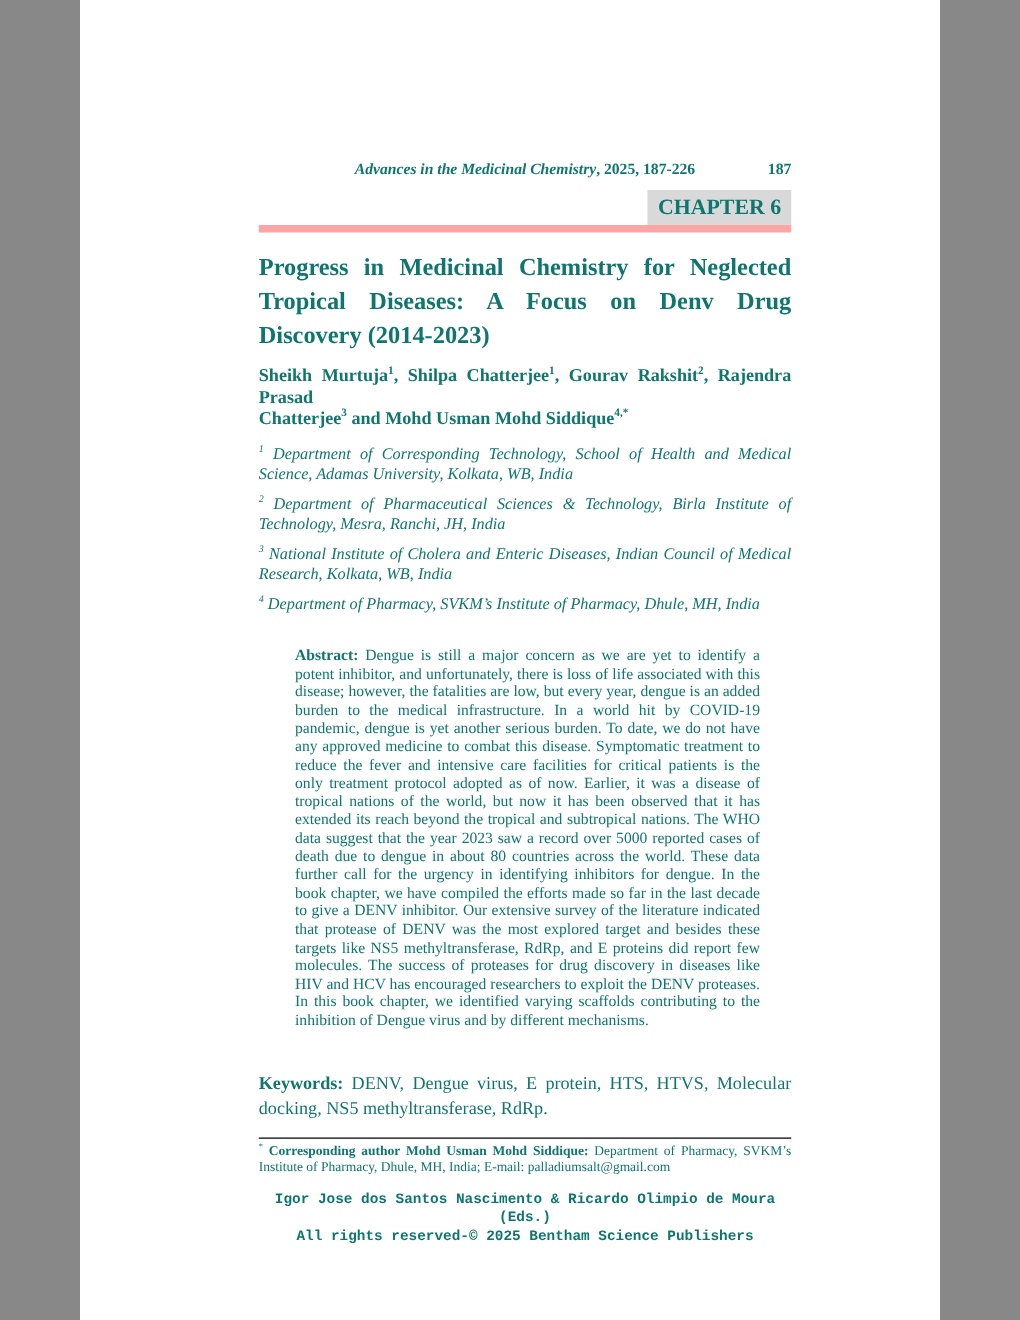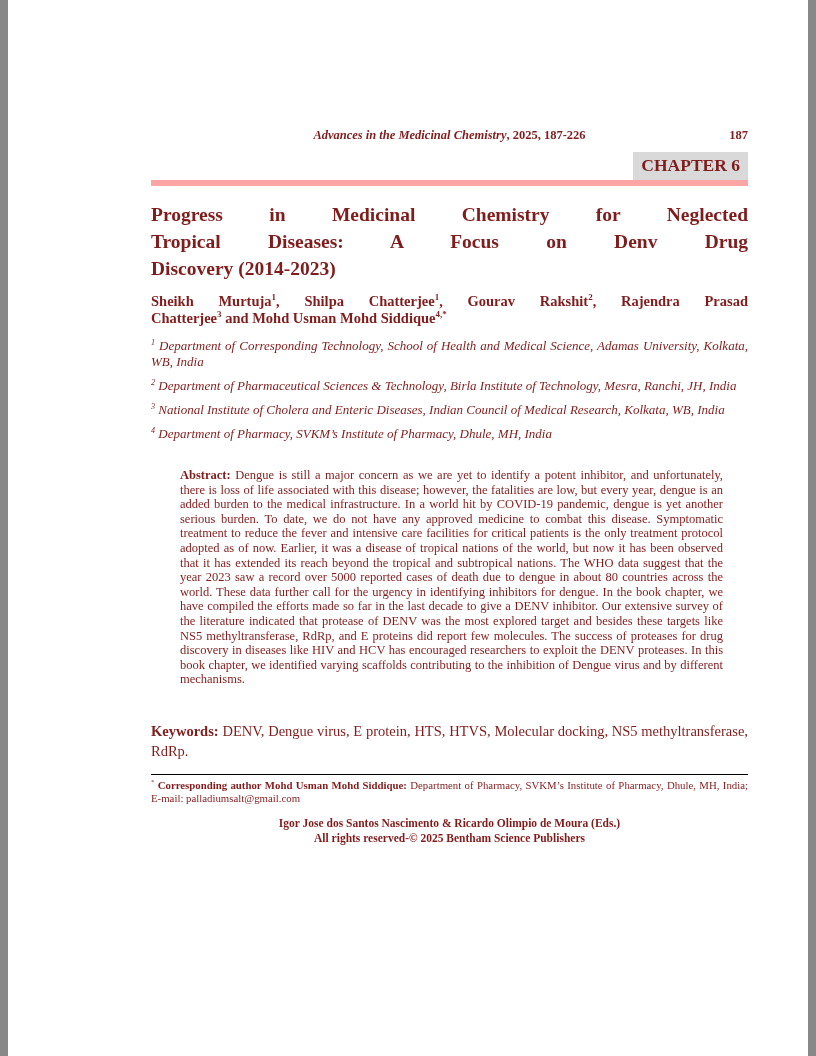--- a/index.html
+++ b/index.html
@@ -1,19 +1,19 @@
 <!DOCTYPE html>
 <html><head>
 <meta charset="utf-8">
 <style>
   html, body { margin: 0; padding: 0; background: #888; }
   .page {
-    width: 800px; height: 1056px; background: #ffffff; margin: 0 auto;
-    font-family: "Liberation Serif", serif; color: #7f1d1d;
-    box-sizing: border-box; padding: 128px 60px 0 143px;
+    width: 688px; height: 1056px; background: #ffffff; margin: 0 auto;
+    font-family: "Liberation Serif", serif; color: #0f766e;
+    box-sizing: border-box; padding: 128px 119px 0 143px;
     position: relative; overflow: hidden;
   }
   sup { font-size: 0.62em; vertical-align: super; line-height: 0; }
 
   
   .header-row { position: relative; text-align: center; font-size: 12.5px; font-weight: bold; line-height: 15px; }
   .journal-italic { font-style: italic; }
   .page-number { position: absolute; right: 0; top: 0; }
 
   
@@ -41,21 +41,21 @@
   
   .keywords { margin-top: 34px; font-size: 14.5px; line-height: 20px; text-align: justify; }
   .keywords-label { font-weight: bold; }
 
   
   .footnote-rule { border: none; border-top: 1.5px solid #000; margin: 13px 0 0 0; }
   .footnote { margin-top: 4px; font-size: 10.8px; line-height: 13px; text-align: justify; }
   .footnote-bold { font-weight: bold; }
 
   
-  .publisher { margin-top: 11px; text-align: center; font-weight: bold; font-size: 11.5px; line-height: 15px; }
+  .publisher { margin-top: 11px; text-align: center; font-weight: bold; font-size: 11.5px; line-height: 15px; font-family: Liberation Mono, monospace; }
 </style>
 </head>
 <body>
 
 <div class="page">
 
   <div class="header-row">
     <span><span class="journal-italic">Advances in the Medicinal Chemistry</span><span>, 2025, 187-226</span></span>
     <span class="page-number">187</span>
   </div>

